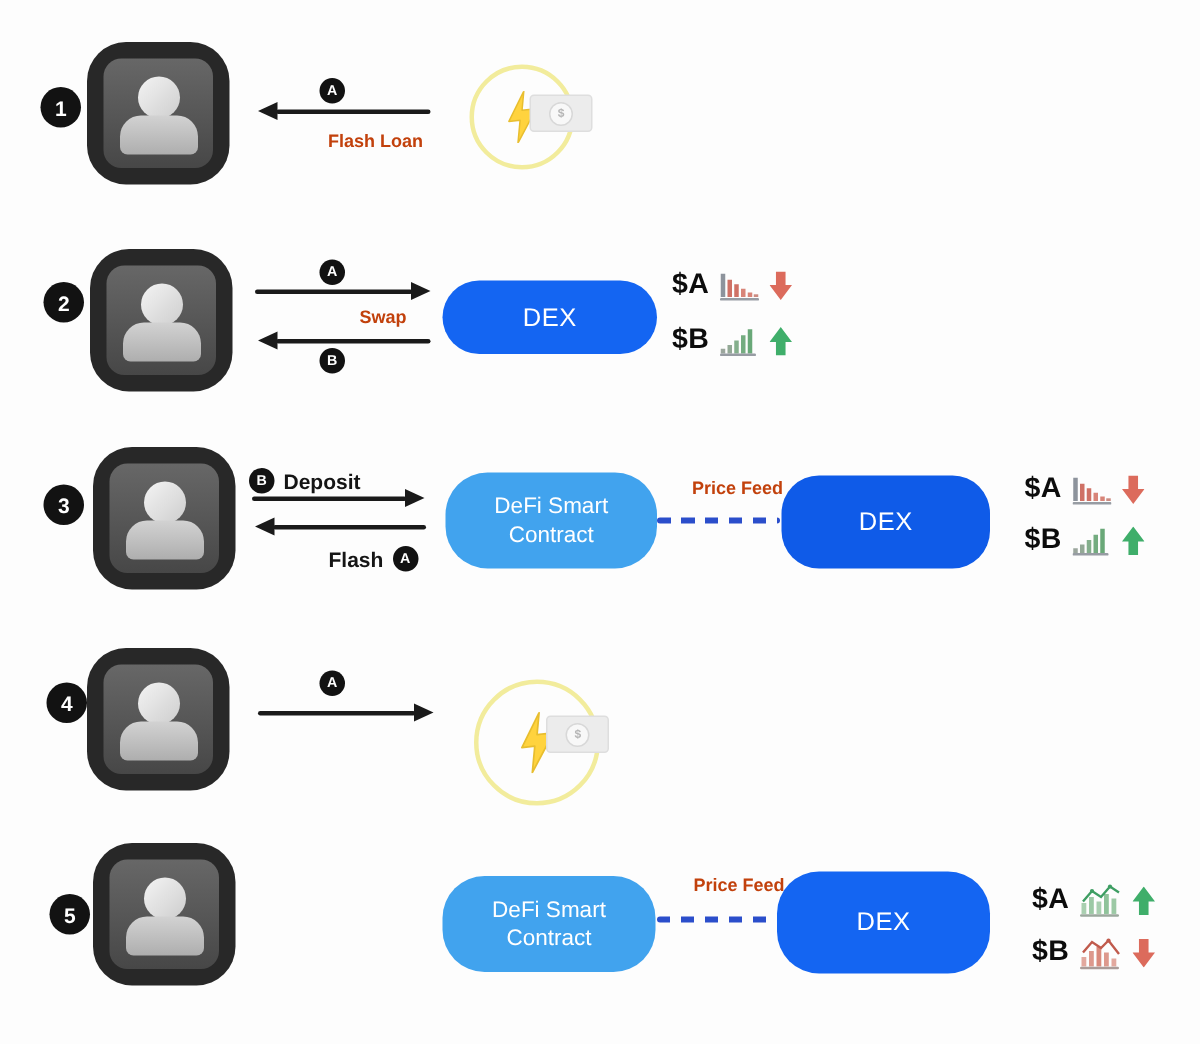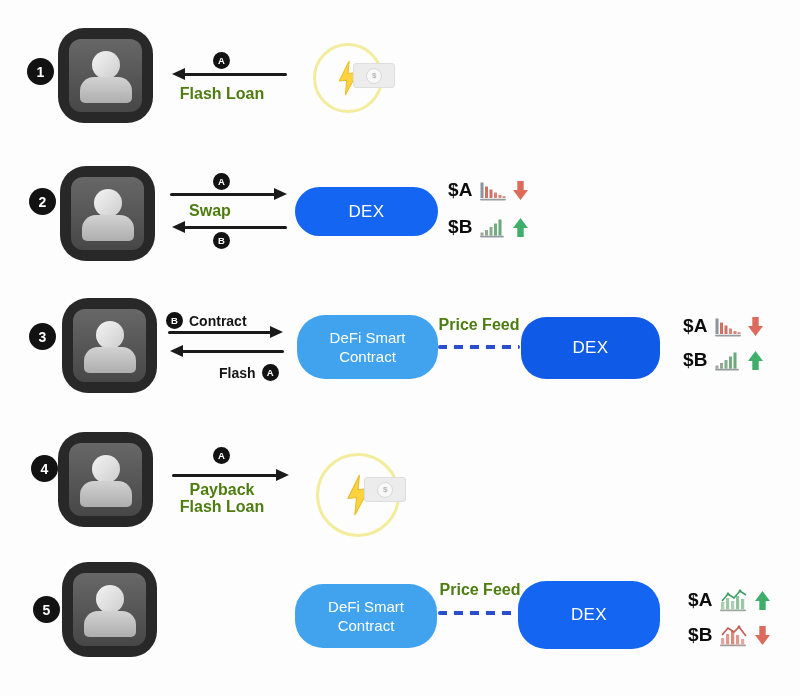--- a/index.html
+++ b/index.html
@@ -30,21 +30,21 @@
     flex:0 0 auto;
   }
   .ab.abs{position:absolute;}
   
   .arrow{position:absolute;height:2.6px;background:#1a1a1a;border-radius:2px;}
   .arrow::after{content:"";position:absolute;top:50%;transform:translateY(-50%);
     width:0;height:0;border-top:6.5px solid transparent;border-bottom:6.5px solid transparent;}
   .arrow.right::after{right:-12px;border-left:13px solid #1a1a1a;}
   .arrow.left::after{left:-12px;border-right:13px solid #1a1a1a;}
   
-  .lbl{position:absolute;font-weight:700;font-size:16px;color:#4d7c0f;text-align:center;line-height:16.5px;}
+  .lbl{position:absolute;font-weight:700;font-size:12px;color:#c2410c;text-align:right;line-height:16.5px;}
   .flow-row{position:absolute;display:flex;align-items:center;gap:6px;
     font-weight:700;font-size:14px;color:#151515;}
   
   .node{position:absolute;color:#fff;font-weight:400;display:flex;
     align-items:center;justify-content:center;text-align:center;}
   .node.dex{font-size:17px;letter-spacing:.4px;border-radius:25px;background:#1465F2;}
   .node.dex-dark{background:#0F5BE8;}
   .node.contract{font-size:15px;line-height:19px;border-radius:28px;background:#41A3EE;align-items:center;}
   .node .wrap{width:100px;}
   
@@ -90,21 +90,21 @@
 
   <div class="step-num" style="left:29px;top:188px">2</div>
   <div class="avatar" style="left:60px;top:166px">
     <div class="avatar-inner">
       <div class="avatar-head"></div>
       <div class="avatar-torso"></div>
     </div>
   </div>
   <div class="ab abs" style="left:213px;top:173px">A</div>
   <div class="arrow right" style="left:170px;top:193px;width:105px"></div>
-  <div class="lbl" style="left:160px;top:203px;width:100px">Swap</div>
+  <div class="lbl" style="left:171px;top:203px;width:100px">Swap</div>
   <div class="arrow left" style="left:184px;top:226px;width:103px"></div>
   <div class="ab abs" style="left:213px;top:232px">B</div>
   <div class="node dex" style="left:295px;top:187px;width:143px;height:49px">DEX</div>
 
   <div class="token" style="left:448px;top:177px">
     <span class="tsym">$A</span>
     <svg width="26" height="21" viewBox="0 0 26 21">
       <rect x="0.5" y="2.5" width="3" height="15.5" fill="#8D939C"></rect>
         <rect x="5" y="6.5" width="3" height="11.5" fill="#CF7165"></rect>
       <rect x="9.5" y="9.5" width="3" height="8.5" fill="#CF7165"></rect>
@@ -134,21 +134,21 @@
 
   <div class="step-num" style="left:29px;top:323px">3</div>
   <div class="avatar" style="left:62px;top:298px">
     <div class="avatar-inner">
       <div class="avatar-head"></div>
       <div class="avatar-torso"></div>
     </div>
   </div>
   <div class="flow-row" style="left:166px;top:312px">
     <span class="ab">B</span>
-    <span>Contract</span>
+    <span>Deposit</span>
   </div>
   <div class="arrow right" style="left:168px;top:331px;width:103px"></div>
   <div class="arrow left" style="left:182px;top:350px;width:102px"></div>
   <div class="flow-row" style="left:219px;top:364px">
     <span>Flash</span>
     <span class="ab">A</span>
   </div>
   <div class="node contract" style="left:297px;top:315px;width:141px;height:64px">
     <div class="wrap">DeFi Smart Contract</div>
   </div>
@@ -188,21 +188,20 @@
 
   <div class="step-num" style="left:31px;top:455px">4</div>
   <div class="avatar" style="left:58px;top:432px">
     <div class="avatar-inner">
       <div class="avatar-head"></div>
       <div class="avatar-torso"></div>
     </div>
   </div>
   <div class="ab abs" style="left:213px;top:447px">A</div>
   <div class="arrow right" style="left:172px;top:474px;width:105px"></div>
-  <div class="lbl" style="left:170px;top:482px;width:104px">Payback Flash Loan</div>
   <div class="flash" style="left:316px;top:453px;width:78px;height:78px">
     <svg class="bolt" width="30" height="40" viewBox="0 0 26 34">
       <polygon points="16,0 4,19 11.5,19 8.5,34 23,12.5 13.5,12.5" fill="#FFD33E" stroke="#E8BE2F" stroke-width="1" stroke-linejoin="round"></polygon>
     </svg>
     <div class="note">
       <div class="note-oval">
           <span>$</span>
         </div>
     </div>
   </div>

